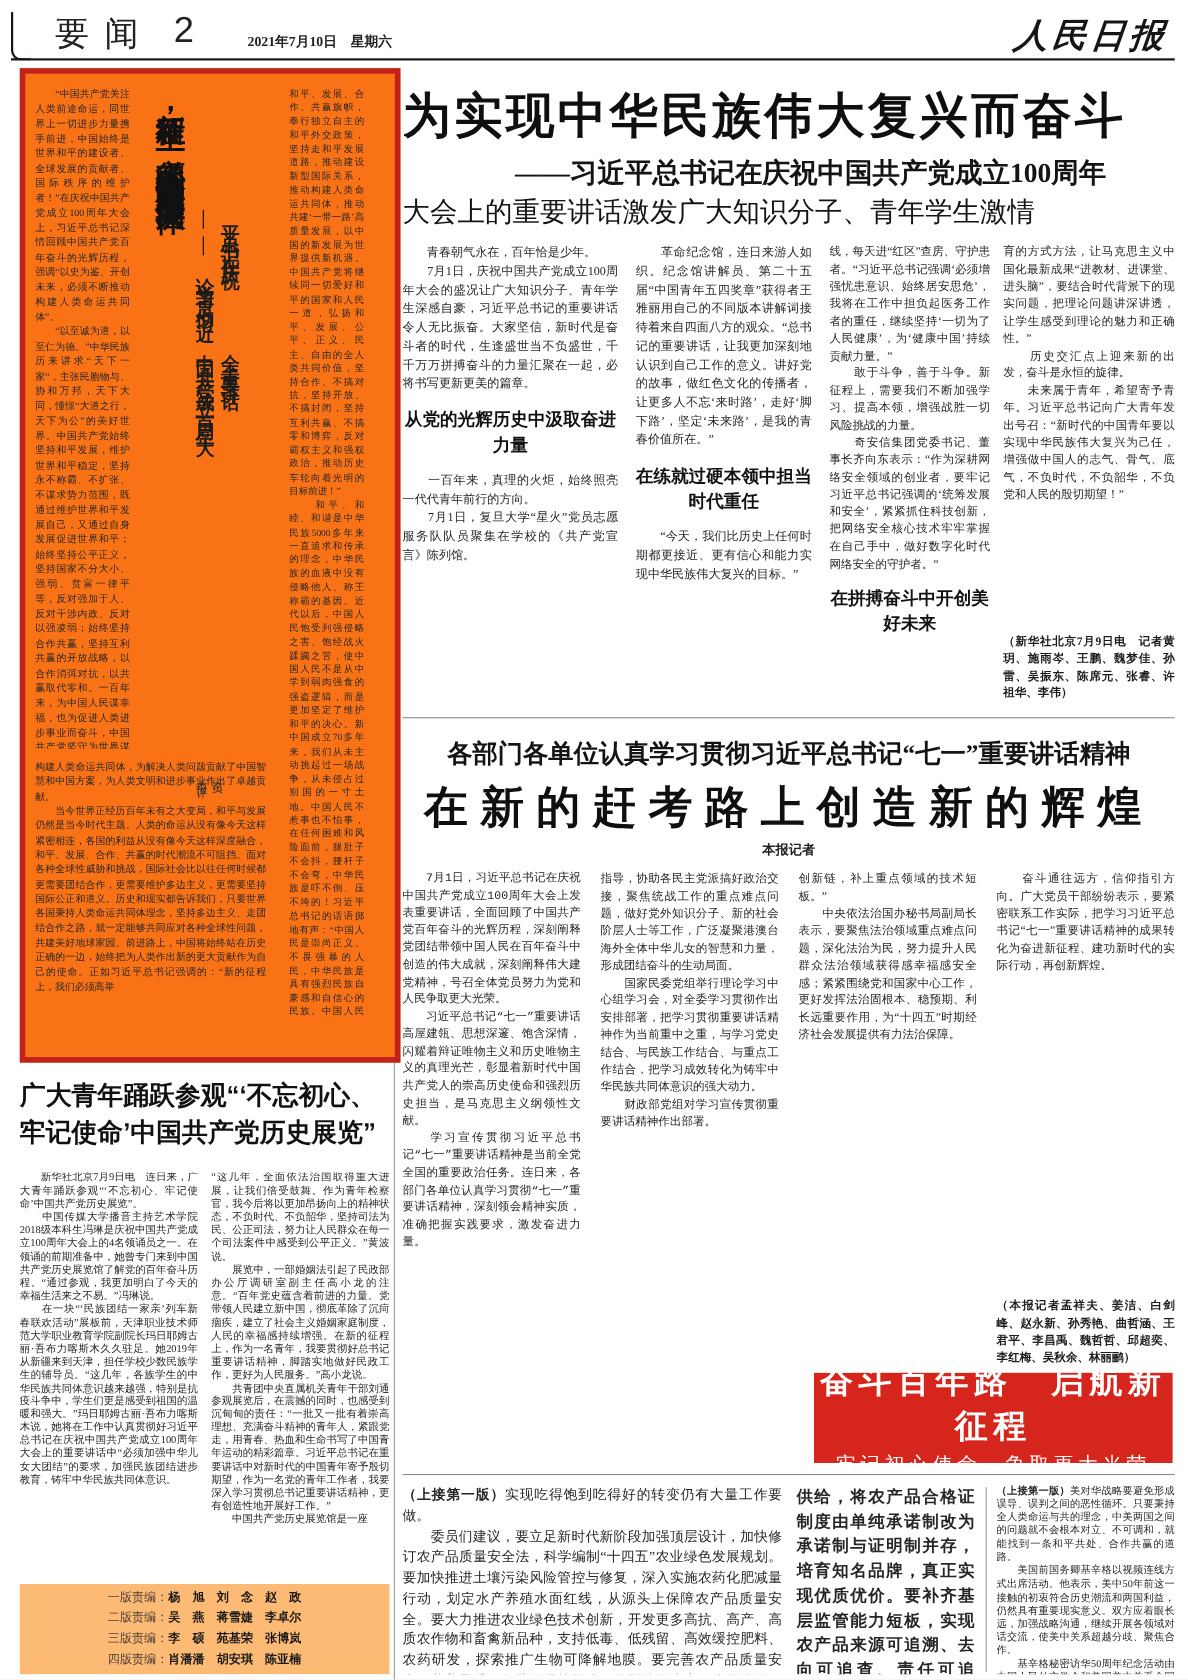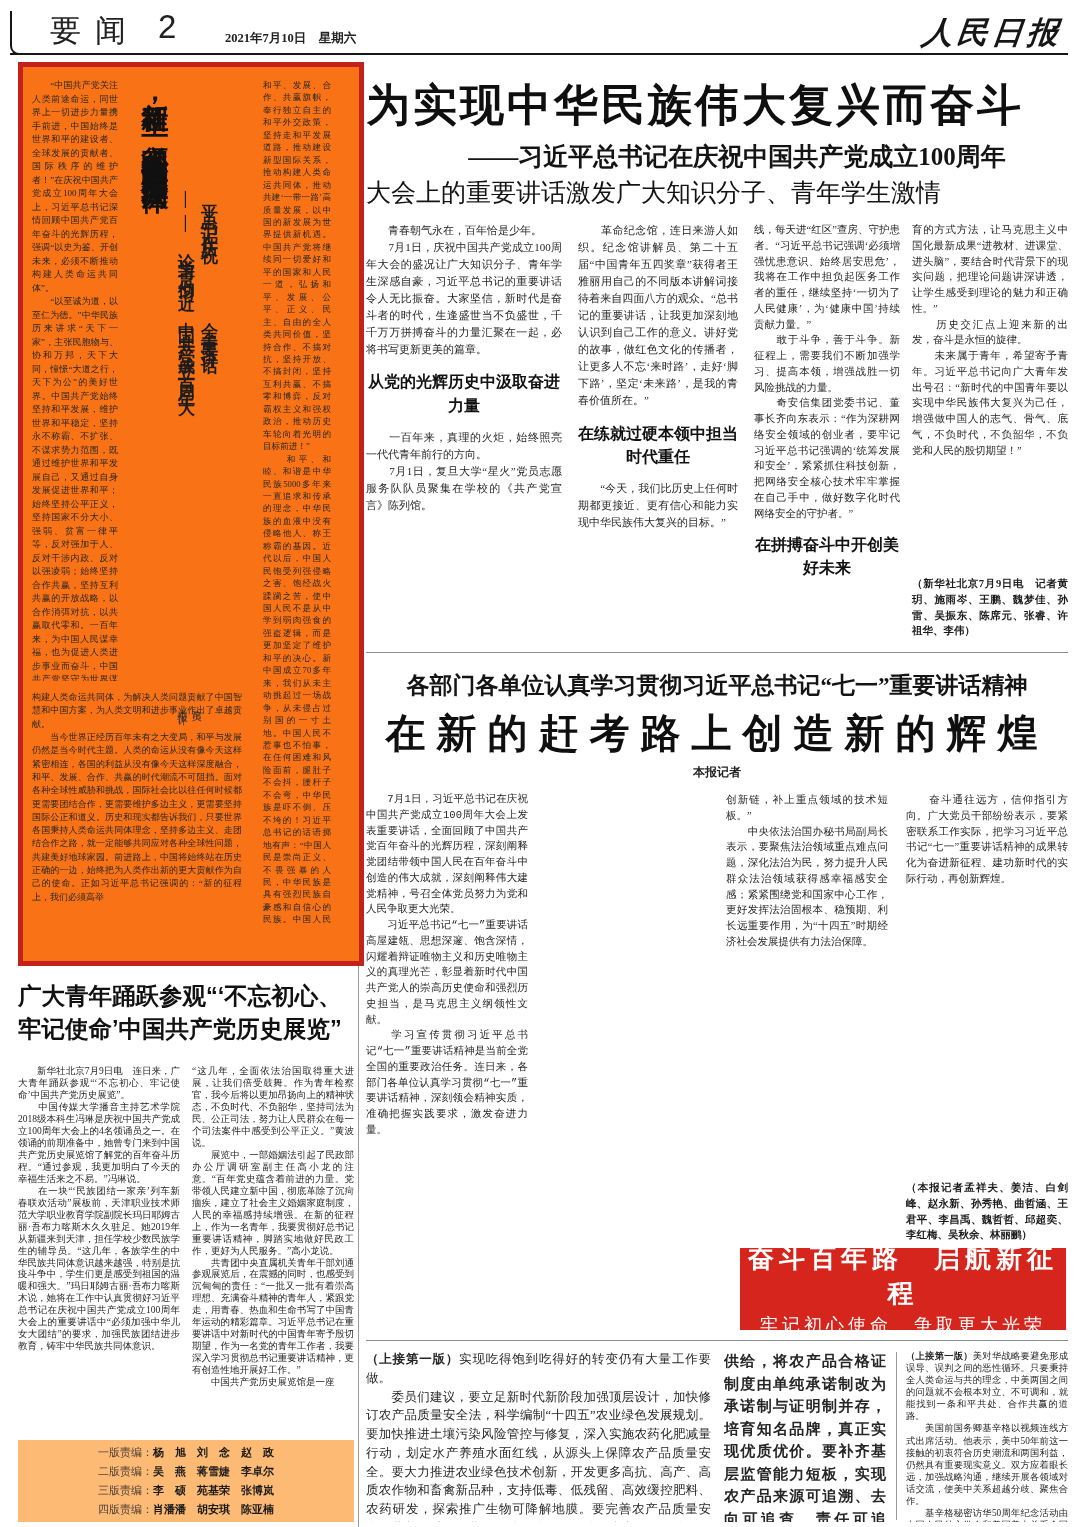--- a/index.html
+++ b/index.html
@@ -69,21 +69,21 @@
   #cp-body{left:366px;top:792px;width:702px;height:545px;}
   .cpcol{position:absolute;top:0;width:162px;}
   #cp-c1{left:0;height:545px;font-family:Liberation Mono, monospace;}
   #cp-c2{left:180px;height:545px;}
   #cp-c3{left:360px;height:455px;}
   #cp-c4{left:540px;height:380px;}
   #cp-body .txt{font-size:10.5px;line-height:1.5;}
   #cp-credit{left:906px;top:1180px;width:162px;font-size:10.5px;line-height:1.5;font-weight:700;text-align:justify;}
   #banner{left:740px;top:1248px;width:326px;height:82px;background:#d6251c;color:#ffffff;text-align:center;
           font-family:"Liberation Sans","DejaVu Sans",sans-serif;display:flex;flex-direction:column;justify-content:center;gap:2px;}
-  #banner .b1{font-size:26px;font-weight:900;letter-spacing:5px;}
+  #banner .b1{font-size:30px;font-weight:900;letter-spacing:5px;}
   #banner .b2{font-size:18px;font-weight:400;letter-spacing:4px;}
   
   #jump{left:366px;top:1350px;width:702px;height:172px;}
   #jp-a{position:absolute;left:0;top:0;width:345px;height:172px;font-size:12.5px;line-height:1.5;}
   #jp-b{position:absolute;left:358px;top:0;width:162px;height:172px;font-size:15px;line-height:1.5;font-weight:bold;}
   #jp-vrule{position:absolute;left:530px;top:2px;height:168px;width:0;border-left:1px solid #9a9a9a;}
   #jp-c{position:absolute;left:540px;top:0;width:162px;height:172px;font-size:9.3px;line-height:1.3;}
 </style>
 </head>
 <body>
@@ -166,20 +166,23 @@
 
   <div class="abs hrule" id="rule1"></div>
 
   <div class="abs" id="cp-kicker">各部门各单位认真学习贯彻习近平总书记“七一”重要讲话精神</div>
   <div class="abs" id="cp-head">在新的赶考路上创造新的辉煌</div>
   <div class="abs" id="cp-byline">本报记者</div>
   <div class="abs" id="cp-body">
     <div class="cpcol txt" id="cp-c1">　　7月1日，习近平总书记在庆祝中国共产党成立100周年大会上发表重要讲话，全面回顾了中国共产党百年奋斗的光辉历程，深刻阐释党团结带领中国人民在百年奋斗中创造的伟大成就，深刻阐释伟大建党精神，号召全体党员努力为党和人民争取更大光荣。
 　　习近平总书记“七一”重要讲话高屋建瓴、思想深邃、饱含深情，闪耀着辩证唯物主义和历史唯物主义的真理光芒，彰显着新时代中国共产党人的崇高历史使命和强烈历史担当，是马克思主义纲领性文献。
 　　学习宣传贯彻习近平总书记“七一”重要讲话精神是当前全党全国的重要政治任务。连日来，各部门各单位认真学习贯彻“七一”重要讲话精神，深刻领会精神实质，准确把握实践要求，激发奋进力量。</div>
+    <div class="cpcol txt" id="cp-c2">指导，协助各民主党派搞好政治交接，聚焦统战工作的重点难点问题，做好党外知识分子、新的社会阶层人士等工作，广泛凝聚港澳台海外全体中华儿女的智慧和力量，形成团结奋斗的生动局面。
+　　国家民委党组举行理论学习中心组学习会，对全委学习贯彻作出安排部署，把学习贯彻重要讲话精神作为当前重中之重，与学习党史结合、与民族工作结合、与重点工作结合，把学习成效转化为铸牢中华民族共同体意识的强大动力。
+　　财政部党组对学习宣传贯彻重要讲话精神作出部署。</div>
     <div class="cpcol txt" id="cp-c3">创新链，补上重点领域的技术短板。”
 　　中央依法治国办秘书局副局长表示，要聚焦法治领域重点难点问题，深化法治为民，努力提升人民群众法治领域获得感幸福感安全感；紧紧围绕党和国家中心工作，更好发挥法治固根本、稳预期、利长远重要作用，为“十四五”时期经济社会发展提供有力法治保障。</div>
     <div class="cpcol txt" id="cp-c4">　　奋斗通往远方，信仰指引方向。广大党员干部纷纷表示，要紧密联系工作实际，把学习习近平总书记“七一”重要讲话精神的成果转化为奋进新征程、建功新时代的实际行动，再创新辉煌。</div>
   </div>
   <div class="abs" id="cp-credit">（本报记者孟祥夫、姜洁、白剑峰、赵永新、孙秀艳、曲哲涵、王君平、李昌禹、魏哲哲、邱超奕、李红梅、吴秋余、林丽鹂）</div>
 
   <div class="abs" id="banner">
     <div class="b1">奋斗百年路　启航新征程</div>
     <div class="b2">牢记初心使命　争取更大光荣</div>
   </div>

